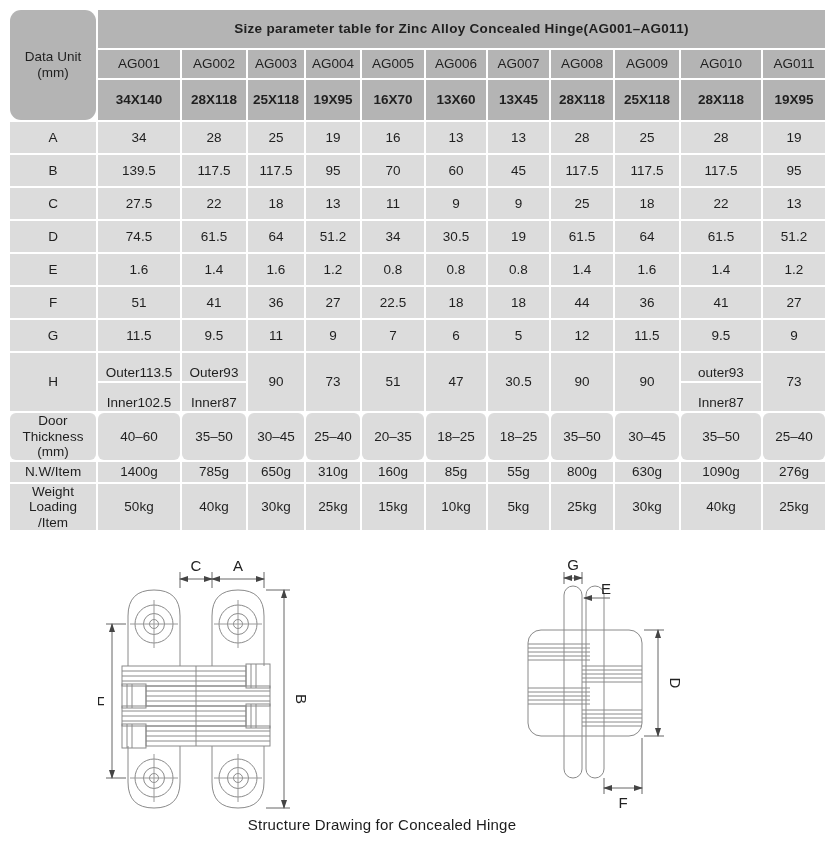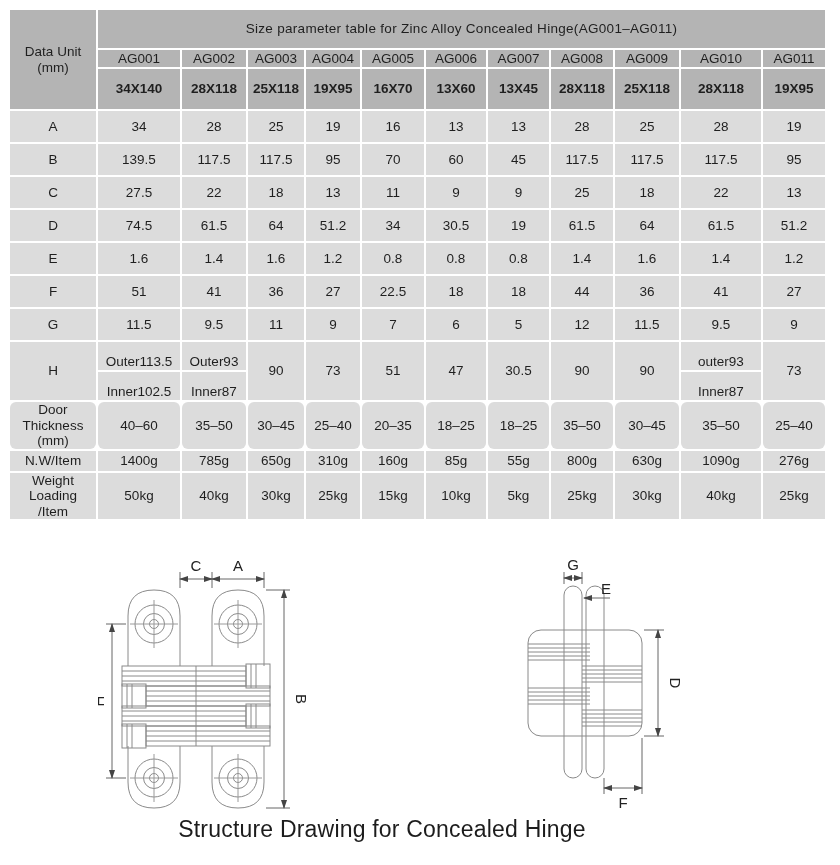--- a/index.html
+++ b/index.html
@@ -5,43 +5,43 @@
   html,body{margin:0;padding:0;background:#ffffff;}
   .page{position:relative;width:840px;height:865px;background:#ffffff;
         font-family:"Liberation Sans","DejaVu Sans",sans-serif;color:#1f1f1f;overflow:hidden;}
 
   
   table.param{position:absolute;left:8px;top:8px;border-collapse:separate;border-spacing:2px;
               table-layout:fixed;}
   table.param td{background:#dcdcdc;text-align:center;vertical-align:middle;
                  font-size:13.5px;line-height:1.15;padding:0;}
   table.param td.hdr{background:#b4b4b4;}
-  td.title-cell{font-weight:normal;font-size:16.5px;letter-spacing:.3px;}
-  td.corner-cell{font-size:13.5px;}
+  td.title-cell{font-weight:bold;font-size:16.5px;letter-spacing:.3px;}
+  td.corner-cell{font-size:13.5px;border-radius:11px;}
   tr.r-title td{height:38px;}
-  tr.r-model td{height:17px;}
+  tr.r-model td{height:28px;}
   tr.r-size td{height:40px;font-weight:bold;}
   tr.r-data td{height:31px;}
   tr.r-h td{height:58px;}
   tr.r-door td{height:40px;border-radius:6px;}
   tr.r-nw td,tr.r-wl td{height:20px;}
   .lbl-small{font-size:11.5px;line-height:1.25;}
   .split{display:flex;flex-direction:column;height:58px;}
   .split>div{flex:1;display:flex;align-items:center;justify-content:center;margin-top:12px;}
   .split>div:first-child{border-bottom:2px solid #ffffff;}
 
   
   .notes{position:absolute;left:9px;top:515px;width:810px;font-size:15.5px;line-height:21px;
          letter-spacing:-0.2px;color:#111;}
 
   
   .drawing{position:absolute;}
   svg text{font-family:"Liberation Sans","DejaVu Sans",sans-serif;font-size:15px;fill:#222;}
   .caption{position:absolute;left:0;top:816px;width:764px;text-align:center;
-           font-size:23px;color:#1c1c1c;letter-spacing:.2px;}
+           font-size:15px;color:#1c1c1c;letter-spacing:.2px;}
 </style>
 </head>
 <body>
 
 <div class="page">
 
   <table class="param">
     <colgroup>
       <col style="width:86px">
         <col style="width:82px">

